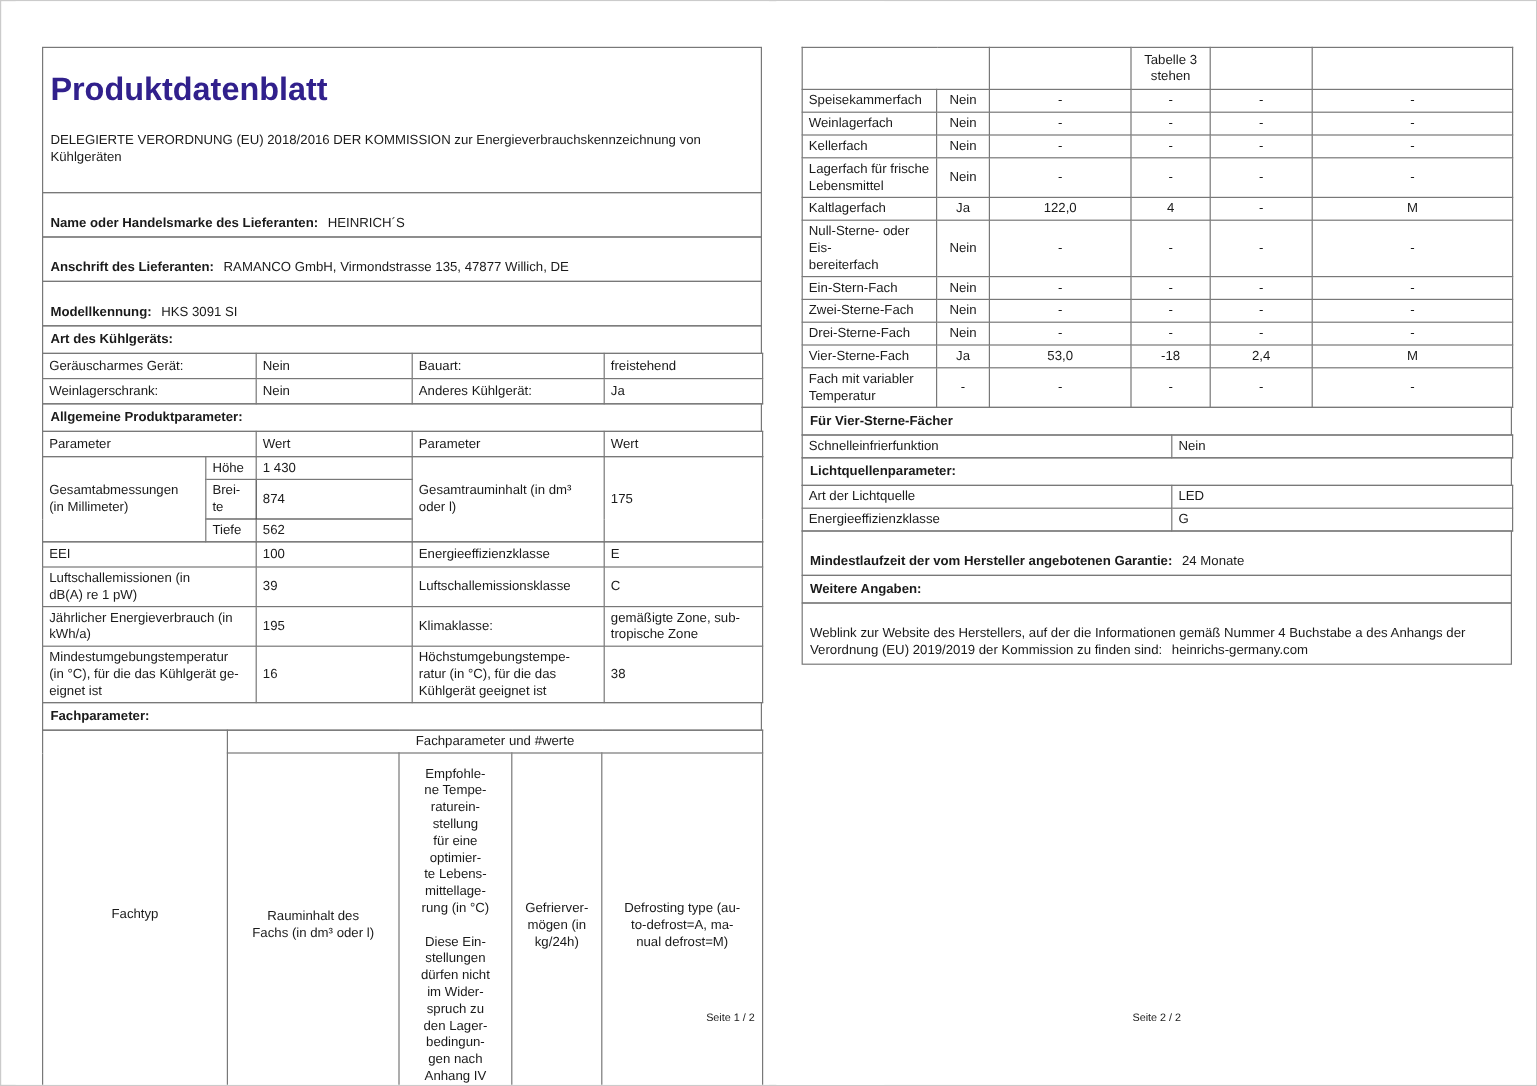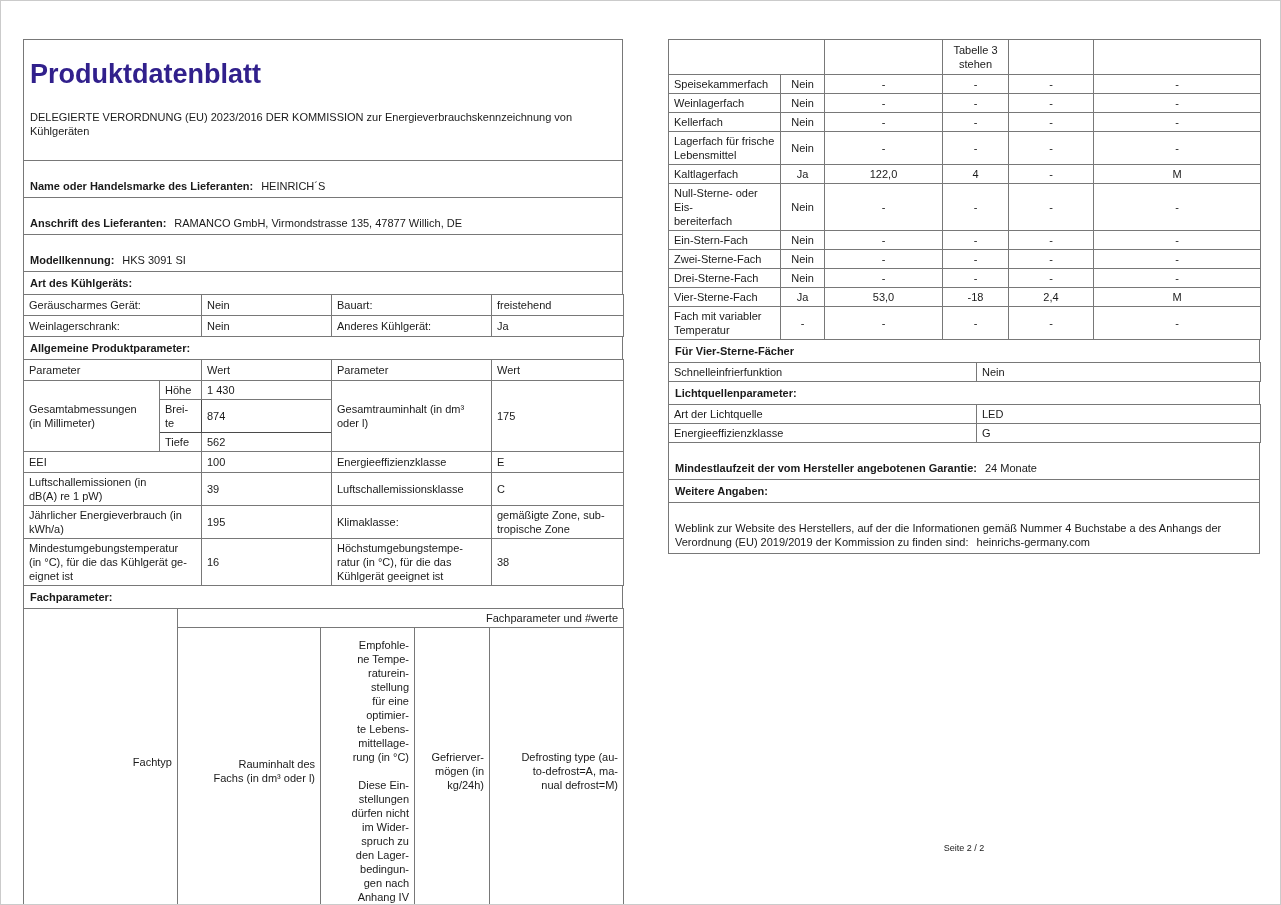--- a/index.html
+++ b/index.html
@@ -1,60 +1,60 @@
 <!DOCTYPE html>
 <html><head>
 <meta charset="utf-8">
 <style>
   html,body{margin:0;padding:0;background:#ffffff;}
   body{font-family:"Liberation Sans","DejaVu Sans",sans-serif;color:#1a1a1a;font-size:11px;line-height:14px;}
   .canvas{position:relative;width:1281px;height:905px;background:#ffffff;border:1px solid #cbcbcb;box-sizing:border-box;overflow:hidden;}
   .divider{position:absolute;left:640px;top:0;width:6px;height:100%;background:#dcdcdc;}
   .page{position:absolute;top:0;height:100%;background:#ffffff;}
-  .page1{left:0;width:724px;}
+  .page1{left:12px;width:724px;}
   .page2{left:646px;width:634px;}
   .content{position:absolute;top:38px;}
   .page1 .content{left:22px;width:600px;}
   .page2 .content{left:21px;width:592px;}
   .content > *{margin-top:-1px;}
   .content > *:first-child{margin-top:0;}
   .block{border:1px solid #787878;padding:4px 6px;white-space:pre-line;}
   .sec{font-weight:bold;}
   .titleblock{padding:4px 6px 8px;}
   .doc-title{font-size:27px;line-height:32px;margin:0 0 6px 0;font-weight:bold;color:#31208c;}
   .reg{margin:0;white-space:pre-line;}
   .lbl{font-weight:bold;text-align:right;}
   .val{margin-left:8px;}
   table.t{border-collapse:collapse;table-layout:fixed;width:100%;}
   table.t td{border:1px solid #787878;padding:2px 5px;vertical-align:middle;white-space:pre-line;word-wrap:break-word;overflow:hidden;}
   table.rows4 td{height:16px;}
   .c{text-align:center;}
   .dims tr.breite td{border-color:#4a4a4a;}
-  .fachhead td{text-align:right;}
+  .fachhead td{text-align:center;}
   .fachhead tr.hdr td{height:13px;}
   .fachhead tr.tall td{height:282px;vertical-align:middle;}
   .comp td{vertical-align:top;}
   .comp tr.conthead td{height:30px;}
   .two td{padding:3px 6px;}
   .footer{position:absolute;top:842px;font-size:9px;line-height:11px;text-align:right;}
   .page1 .footer{left:22px;width:594px;}
   .page2 .footer{left:21px;width:592px;text-align:center;}
 </style>
 </head>
 <body>
 
 <div class="canvas">
   <div class="divider"></div>
 
   <div class="page page1">
     <div class="content">
 
       <div class="block titleblock">
         <h1 class="doc-title">Produktdatenblatt</h1>
-        <p class="reg">DELEGIERTE VERORDNUNG (EU) 2023/2016 DER KOMMISSION zur Energieverbrauchskennzeichnung von
+        <p class="reg">DELEGIERTE VERORDNUNG (EU) 2018/2016 DER KOMMISSION zur Energieverbrauchskennzeichnung von
 Kühlgeräten</p>
       </div>
 
       <div class="block">
         <span class="lbl">Name oder Handelsmarke des Lieferanten:</span><span class="val">HEINRICH´S</span>
       </div>
 
       <div class="block">
         <span class="lbl">Anschrift des Lieferanten:</span><span class="val">RAMANCO GmbH, Virmondstrasse 135, 47877 Willich, DE</span>
       </div>
@@ -220,20 +220,21 @@
 mögen (in
 kg/24h)</td>
           <td>Defrosting type (au-
 to-defrost=A, ma-
 nual defrost=M)</td>
         </tr>
       </tbody>
         </table>
 
     </div>
+    <div class="footer">Seite 1 / 2</div>
   </div>
 
   <div class="page page2">
     <div class="content">
 
       <table class="t comp">
         <colgroup>
             <col style="width:112px">
             <col style="width:44px">
             <col style="width:118px">

